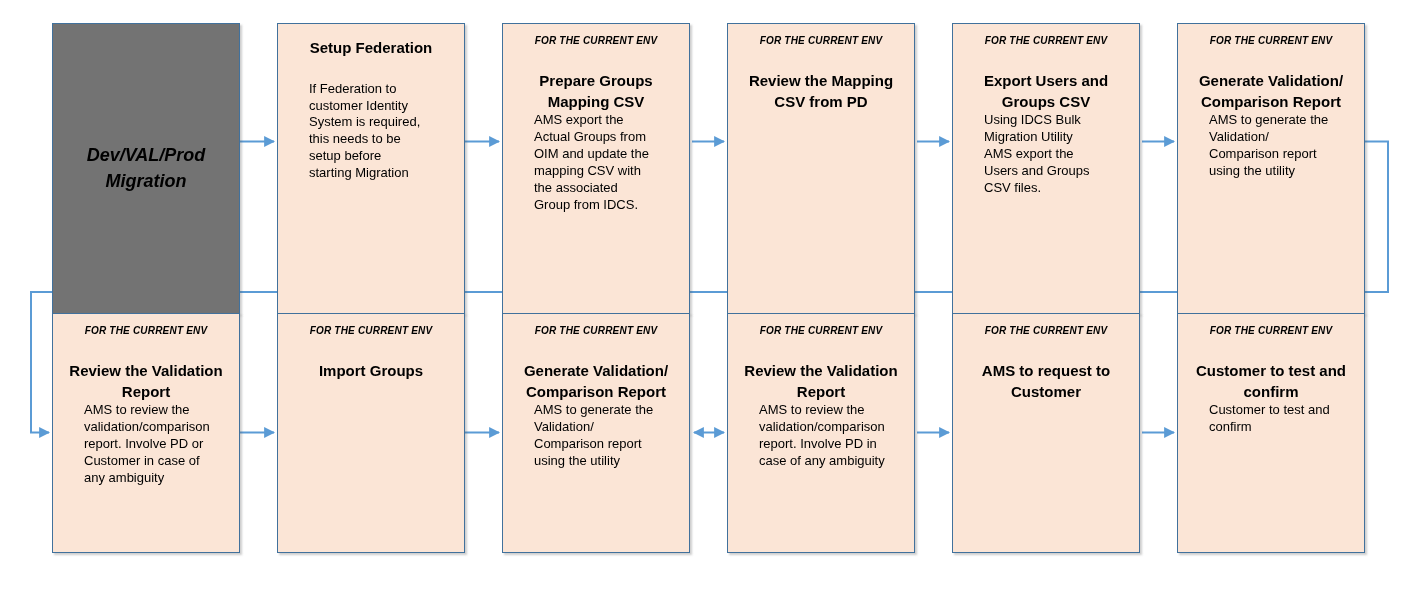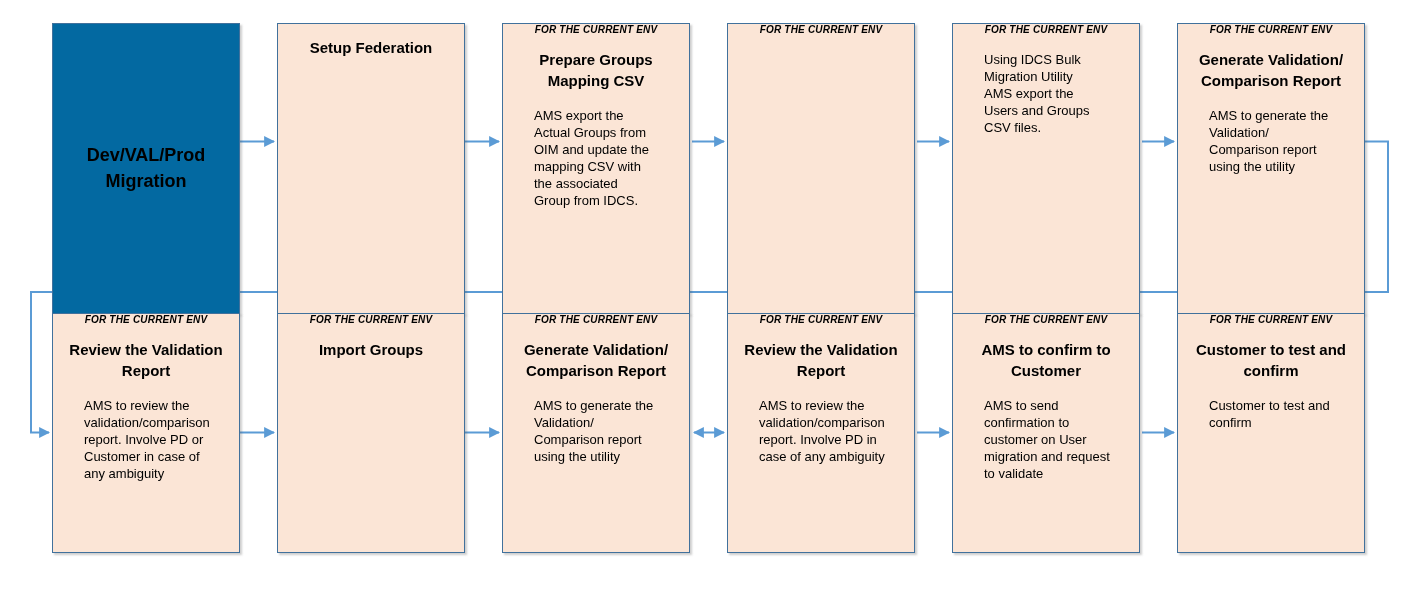--- a/index.html
+++ b/index.html
@@ -6,27 +6,27 @@
   .canvas{position:relative;width:1411px;height:591px;background:#ffffff;
           font-family:"Liberation Sans",sans-serif;color:#000;overflow:hidden;}
   svg.wires{position:absolute;left:0;top:0;width:1411px;height:591px;z-index:0;}
   .box{position:absolute;width:188px;box-sizing:border-box;z-index:1;
        background:#FBE5D6;border:1.6px solid #41719C;
        box-shadow:2px 2px 2px rgba(90,90,90,0.3);
        display:flex;flex-direction:column;align-items:center;}
   .r1{top:23px;height:291px;}
   .r2{top:313px;height:240px;}
   .c0{left:52px}.c1{left:277px}.c2{left:502px}.c3{left:727px}.c4{left:952px}.c5{left:1177px}
-  .start{background:#0369a1;border:1.6px solid #41719C;justify-content:center;}
+  .start{background:#737373;border:1.6px solid #41719C;justify-content:center;font-style:italic;}
   .start .title{margin-top:0;font-size:18px;line-height:1.4;}
-  .eyebrow{font-size:10px;font-weight:bold;font-style:italic;
+  .eyebrow{margin-top:11px;font-size:10px;font-weight:bold;font-style:italic;
            text-align:center;letter-spacing:0.2px;white-space:pre-line;}
-  .title{margin-top:15px;font-size:15px;font-weight:bold;text-align:center;
+  .title{margin-top:25px;font-size:15px;font-weight:bold;text-align:center;
          line-height:1.38;white-space:pre-line;}
-  .body{margin-top:17px;align-self:stretch;font-size:13px;line-height:1.3;
+  .body{align-self:stretch;font-size:13px;line-height:1.3;
         text-align:left;padding:0 8px 0 31px;white-space:pre-line;}
 </style>
 </head>
 <body>
 
 <div class="canvas">
 
   <svg class="wires">
     <defs>
       <marker id="ah" viewBox="0 0 10 10" refX="9" refY="5" markerWidth="11" markerHeight="11" markerUnits="userSpaceOnUse" orient="auto-start-reverse">
@@ -48,40 +48,50 @@
     </g>
   </svg>
 
   <div class="box start r1 c0">
     <div class="title">Dev/VAL/Prod
 Migration</div>
   </div>
 
   <div class="box r1 c1">
     <div class="title" style="margin-top:14px;">Setup Federation</div>
+    <div class="body" style="margin-top:22px;">If Federation to
+customer Identity
+System is required,
+this needs to be
+setup before
+starting Migration</div>
   </div>
 
   <div class="box r1 c2">
     <div class="eyebrow">FOR THE CURRENT ENV</div>
     <div class="title">Prepare Groups
 Mapping CSV</div>
     <div class="body">AMS export the
 Actual Groups from
 OIM and update the
 mapping CSV with
 the associated
 Group from IDCS.</div>
   </div>
 
   <div class="box r1 c3">
     <div class="eyebrow">FOR THE CURRENT ENV</div>
+    <div class="title">Review the Mapping
+CSV from PD</div>
   </div>
 
   <div class="box r1 c4">
     <div class="eyebrow">FOR THE CURRENT ENV</div>
+    <div class="title">Export Users and
+Groups CSV</div>
     <div class="body">Using IDCS Bulk
 Migration Utility
 AMS export the
 Users and Groups
 CSV files.</div>
   </div>
 
   <div class="box r1 c5">
     <div class="eyebrow">FOR THE CURRENT ENV</div>
     <div class="title">Generate Validation/
@@ -123,27 +133,22 @@
     <div class="title">Review the Validation
 Report</div>
     <div class="body">AMS to review the
 validation/comparison
 report. Involve PD in
 case of any ambiguity</div>
   </div>
 
   <div class="box r2 c4">
     <div class="eyebrow">FOR THE CURRENT ENV</div>
-    <div class="title">AMS to confirm to
+    <div class="title">AMS to request to
 Customer</div>
-    <div class="body">AMS to send
-confirmation to
-customer on User
-migration and request
-to validate</div>
   </div>
 
   <div class="box r2 c5">
     <div class="eyebrow">FOR THE CURRENT ENV</div>
     <div class="title">Customer to test and
 confirm</div>
     <div class="body">Customer to test and
 confirm</div>
   </div>
 

